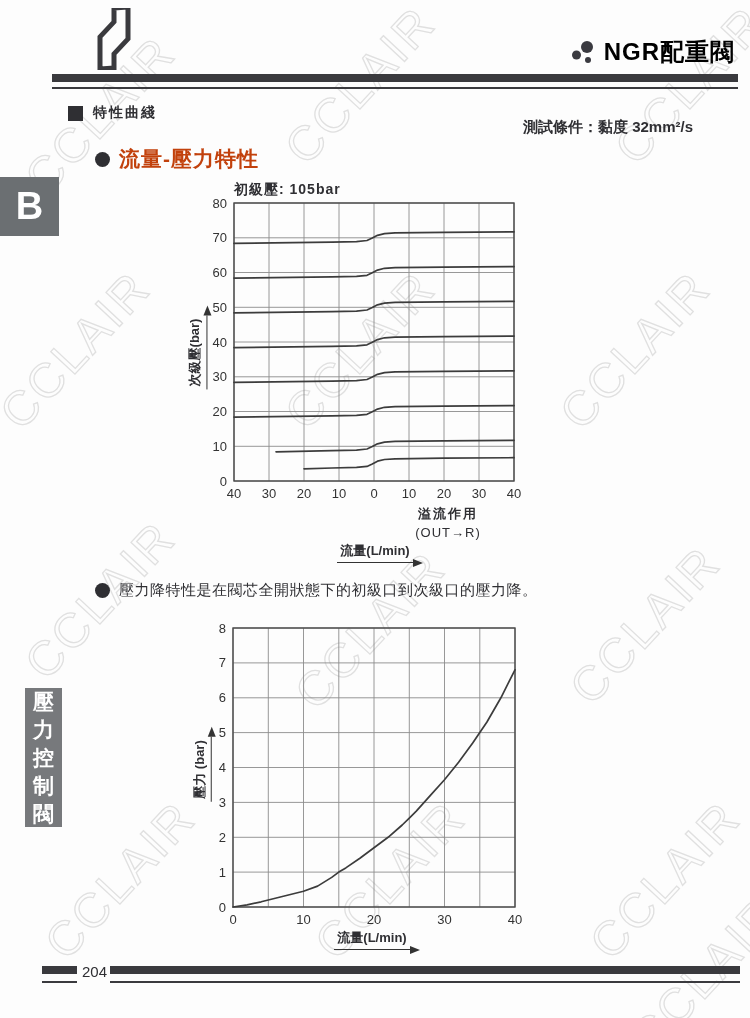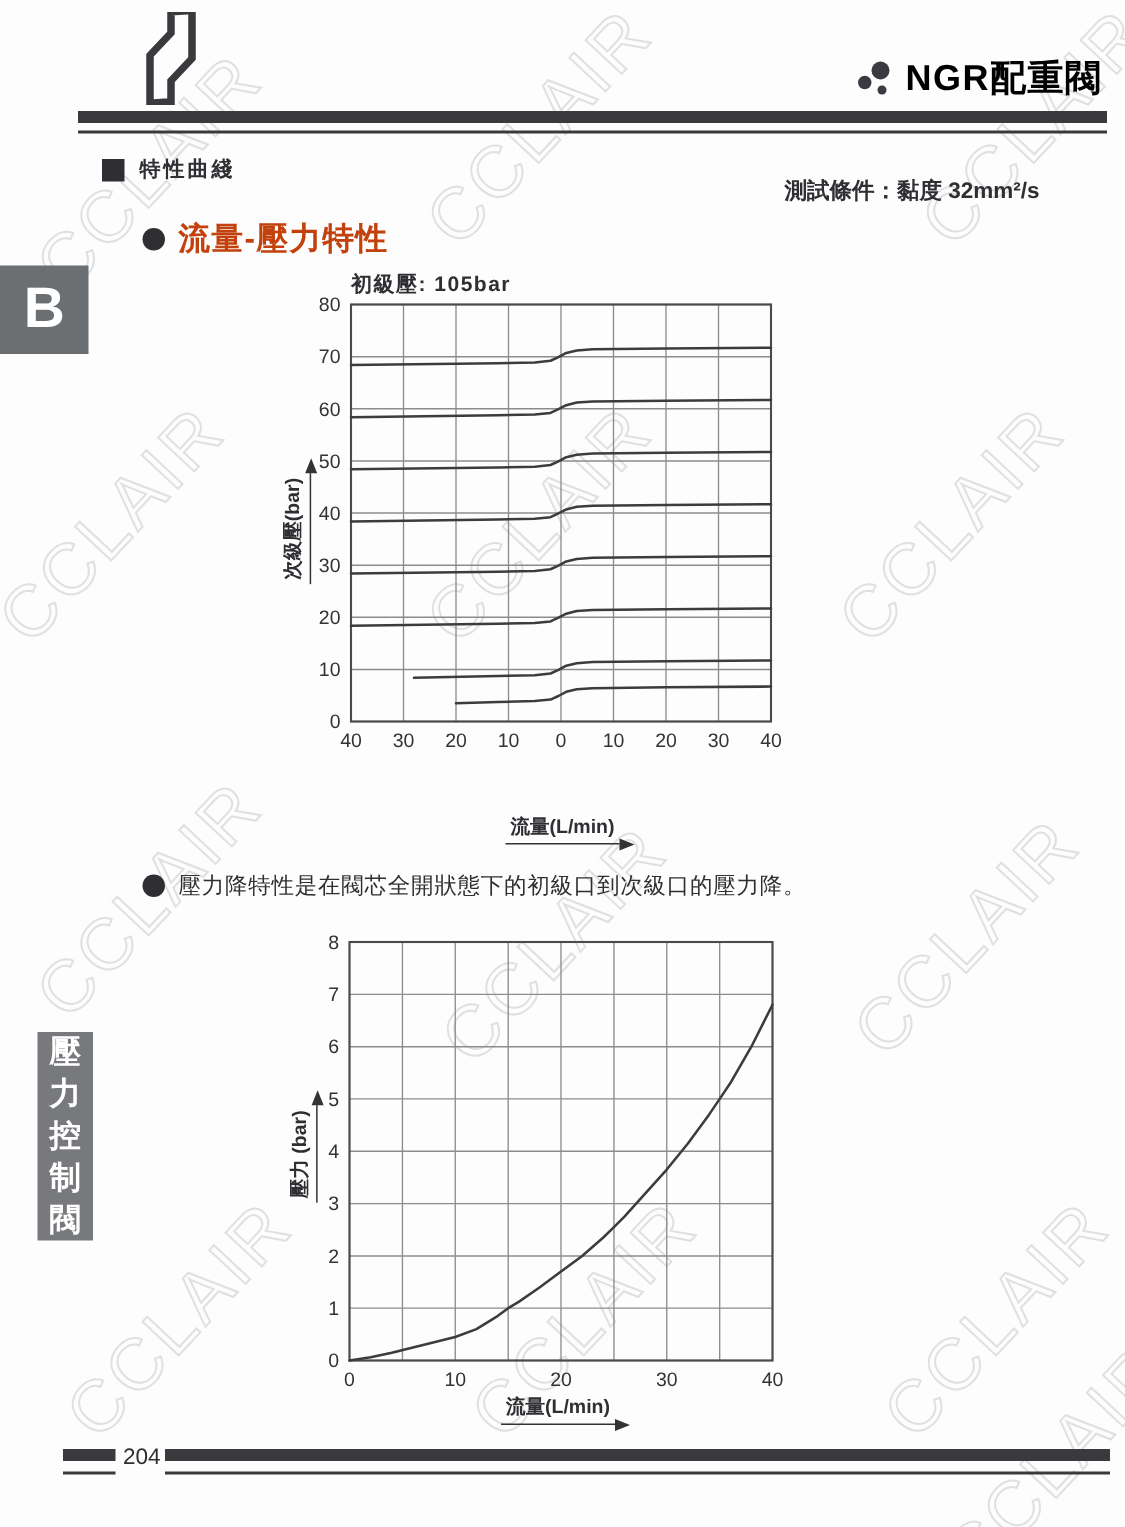--- a/index.html
+++ b/index.html
@@ -170,20 +170,24 @@
           <text x="37" y="156.5" text-anchor="end">40</text>
           <text x="37" y="121.8" text-anchor="end">50</text>
           <text x="37" y="87.0" text-anchor="end">60</text>
           <text x="37" y="52.3" text-anchor="end">70</text>
           <text x="37" y="17.5" text-anchor="end">80</text>
         </g>
       </svg>
     <div class="v-label" style="left:168px;top:295px;width:58px;height:115px">
       <span class="arrow-lab">次級壓(bar)</span>
     </div>
+    <div class="region-lab" style="left:378px;top:505px">
+      <div class="l1">溢流作用</div>
+      <div class="l2">(OUT→R)</div>
+    </div>
     <div class="x-label" style="left:305px;top:542px;width:140px">
       <span class="arrow-lab">流量(L/min)</span>
     </div>
 
     <div class="note-row">
       <span class="dot"></span>
       <span class="txt">壓力降特性是在閥芯全開狀態下的初級口到次級口的壓力降。</span>
     </div>
 
     <svg class="plot" id="plot1" style="left:189px;top:615px" width="350" height="315">

